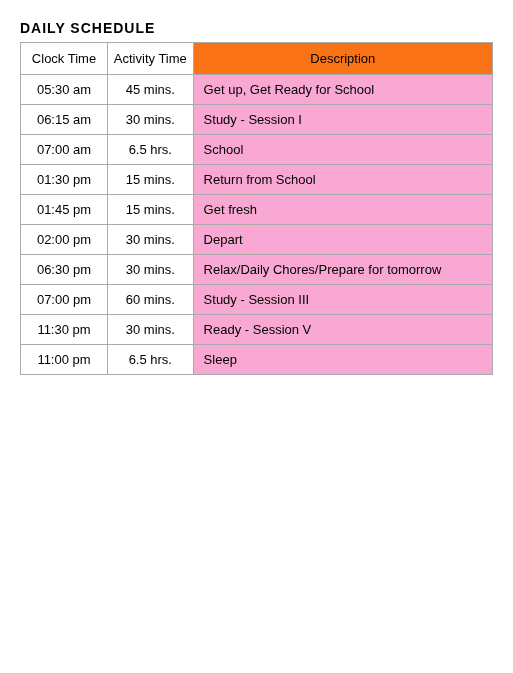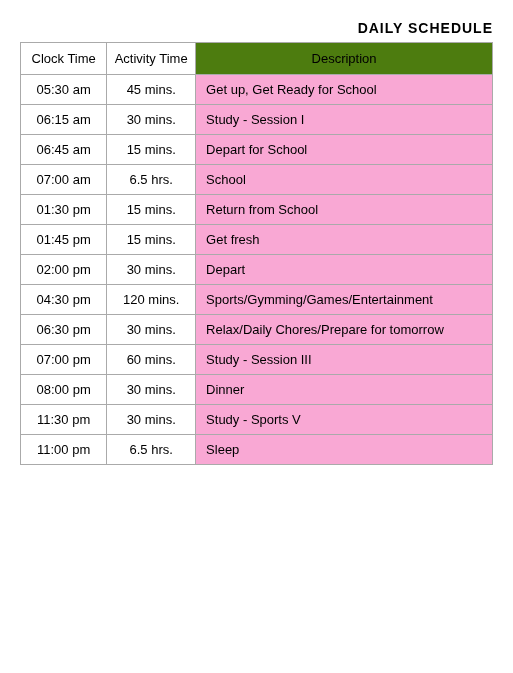--- a/index.html
+++ b/index.html
@@ -16,21 +16,21 @@
       align-items: flex-start;
       padding: 20px;
       width: 513px;
     }
 
     .schedule-container {
       width: 490px;
     }
 
     .schedule-title {
-      text-align: right;
+      text-align: left;
       font-weight: bold;
       font-size: 14px;
       letter-spacing: 1px;
       margin-bottom: 6px;
       color: #000;
     }
 
     table {
       width: 100%;
       border-collapse: collapse;
@@ -60,21 +60,21 @@
     tbody tr td:nth-child(2) {
       text-align: center;
       background: #fff;
     }
 
     tbody tr td:nth-child(3) {
       background: #f9a8d4;
     }
 
     thead tr th:nth-child(3) {
-      background: #4d7c0f;
+      background: #f97316;
     }
   </style>
 </head>
 <body>
 
 <div class="schedule-container">
   <div class="schedule-title">DAILY SCHEDULE</div>
   <table>
     <thead>
       <tr>
@@ -88,68 +88,53 @@
           <td>05:30 am</td>
           <td>45 mins.</td>
           <td>Get up, Get Ready for School</td>
         </tr>
         <tr>
           <td>06:15 am</td>
           <td>30 mins.</td>
           <td>Study - Session I</td>
         </tr>
         <tr>
-          <td>06:45 am</td>
-          <td>15 mins.</td>
-          <td>Depart for School</td>
-        </tr>
-        <tr>
           <td>07:00 am</td>
           <td>6.5 hrs.</td>
           <td>School</td>
         </tr>
         <tr>
           <td>01:30 pm</td>
           <td>15 mins.</td>
           <td>Return from School</td>
         </tr>
         <tr>
           <td>01:45 pm</td>
           <td>15 mins.</td>
           <td>Get fresh</td>
         </tr>
         <tr>
           <td>02:00 pm</td>
           <td>30 mins.</td>
           <td>Depart</td>
         </tr>
         <tr>
-          <td>04:30 pm</td>
-          <td>120 mins.</td>
-          <td>Sports/Gymming/Games/Entertainment</td>
-        </tr>
-        <tr>
           <td>06:30 pm</td>
           <td>30 mins.</td>
           <td>Relax/Daily Chores/Prepare for tomorrow</td>
         </tr>
         <tr>
           <td>07:00 pm</td>
           <td>60 mins.</td>
           <td>Study - Session III</td>
         </tr>
         <tr>
-          <td>08:00 pm</td>
-          <td>30 mins.</td>
-          <td>Dinner</td>
-        </tr>
-        <tr>
           <td>11:30 pm</td>
           <td>30 mins.</td>
-          <td>Study - Sports V</td>
+          <td>Ready - Session V</td>
         </tr>
         <tr>
           <td>11:00 pm</td>
           <td>6.5 hrs.</td>
           <td>Sleep</td>
         </tr>
       </tbody>
   </table>
 </div>
 

